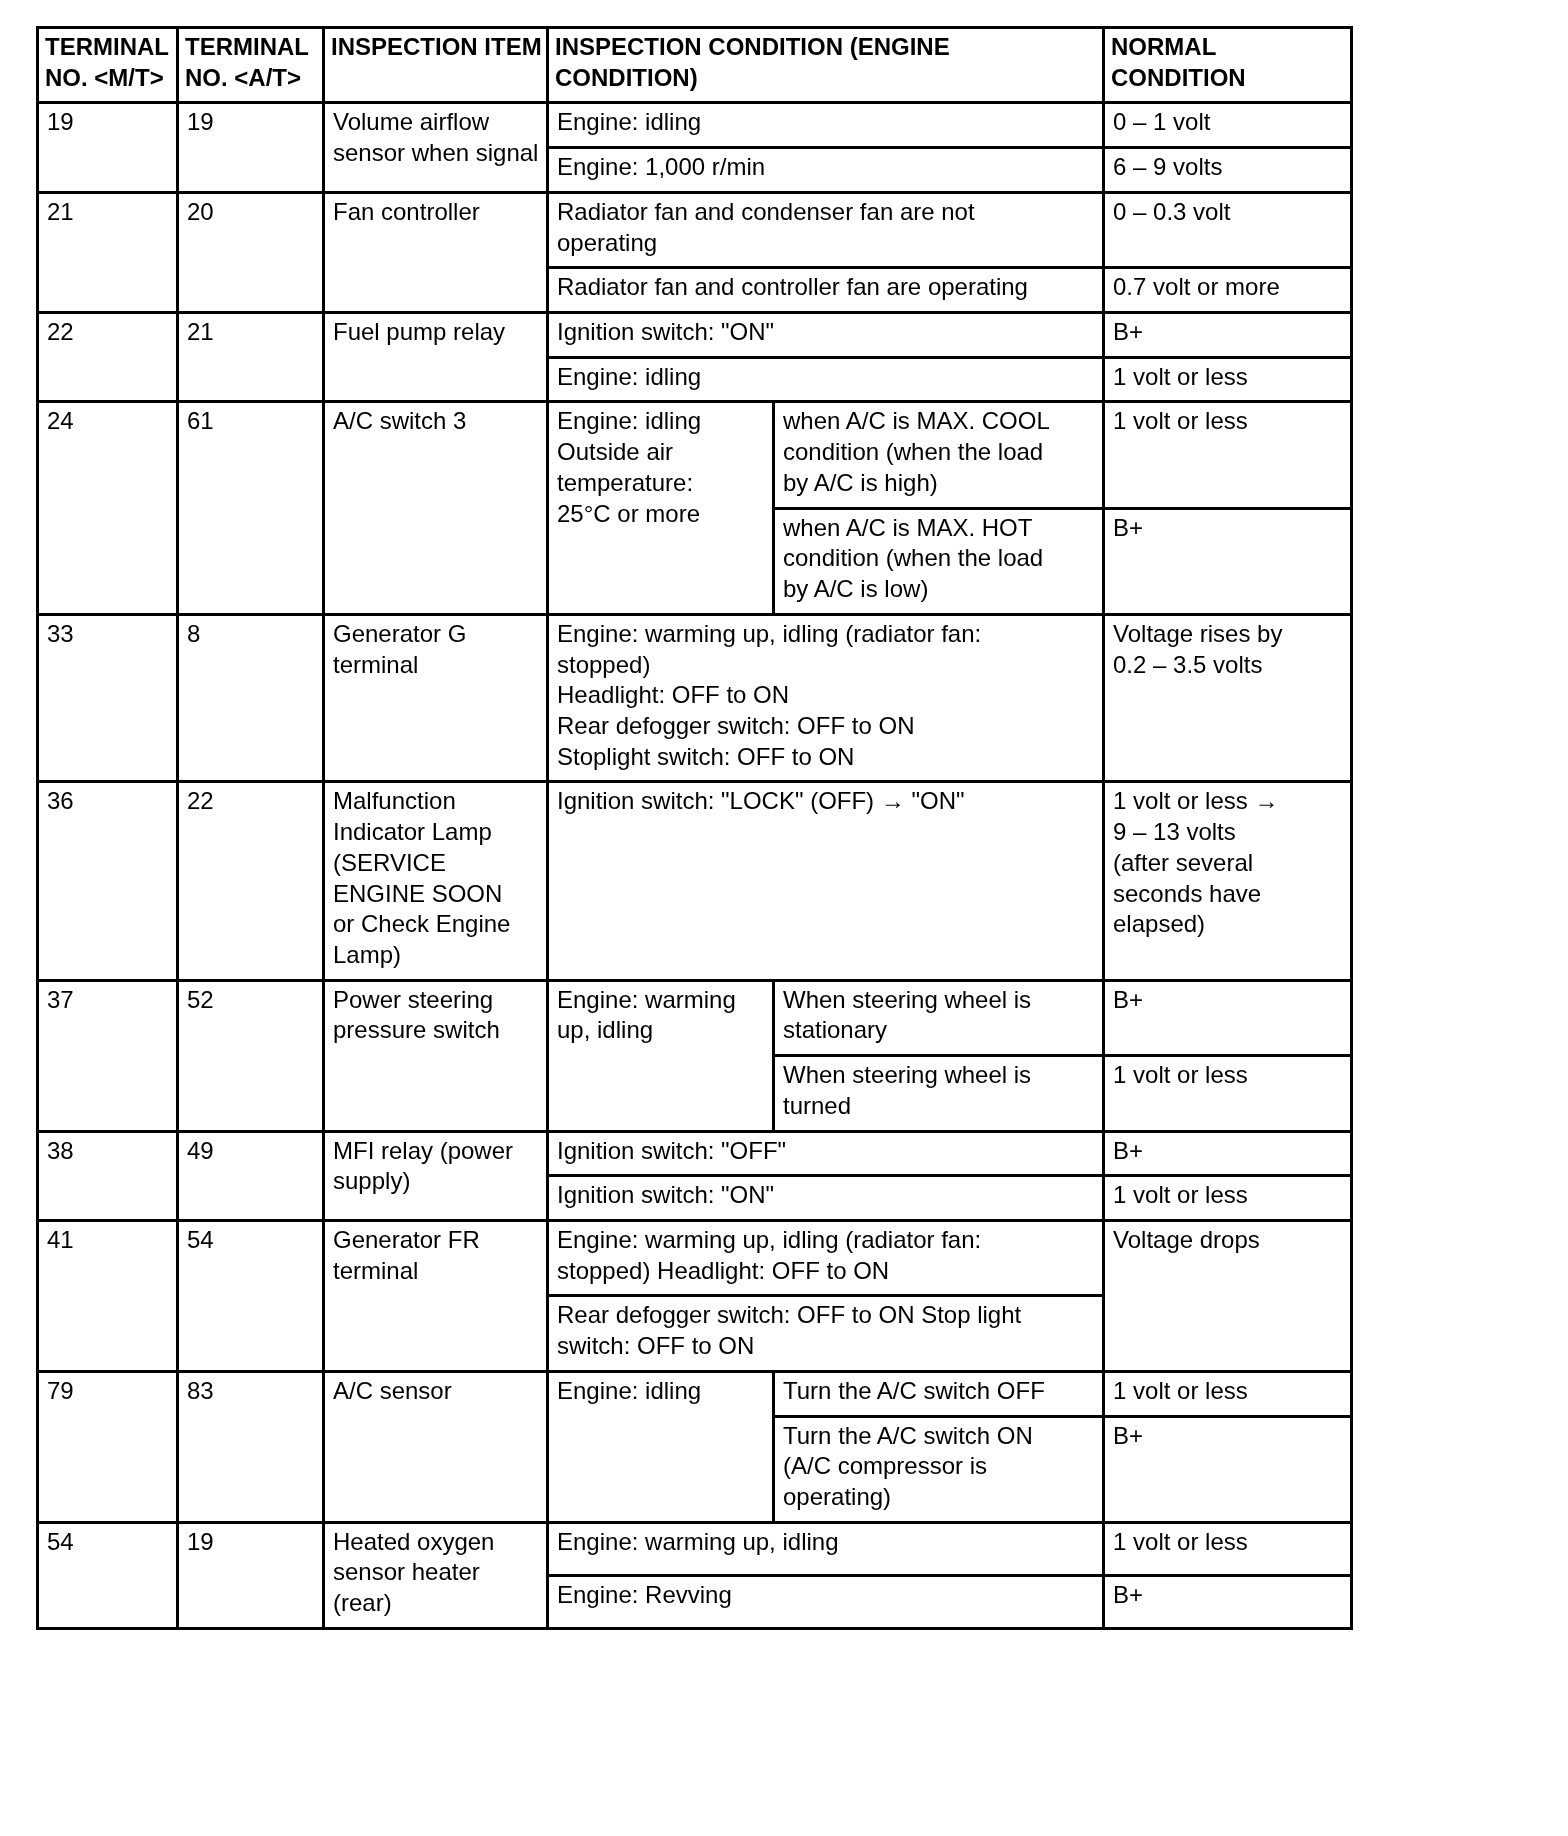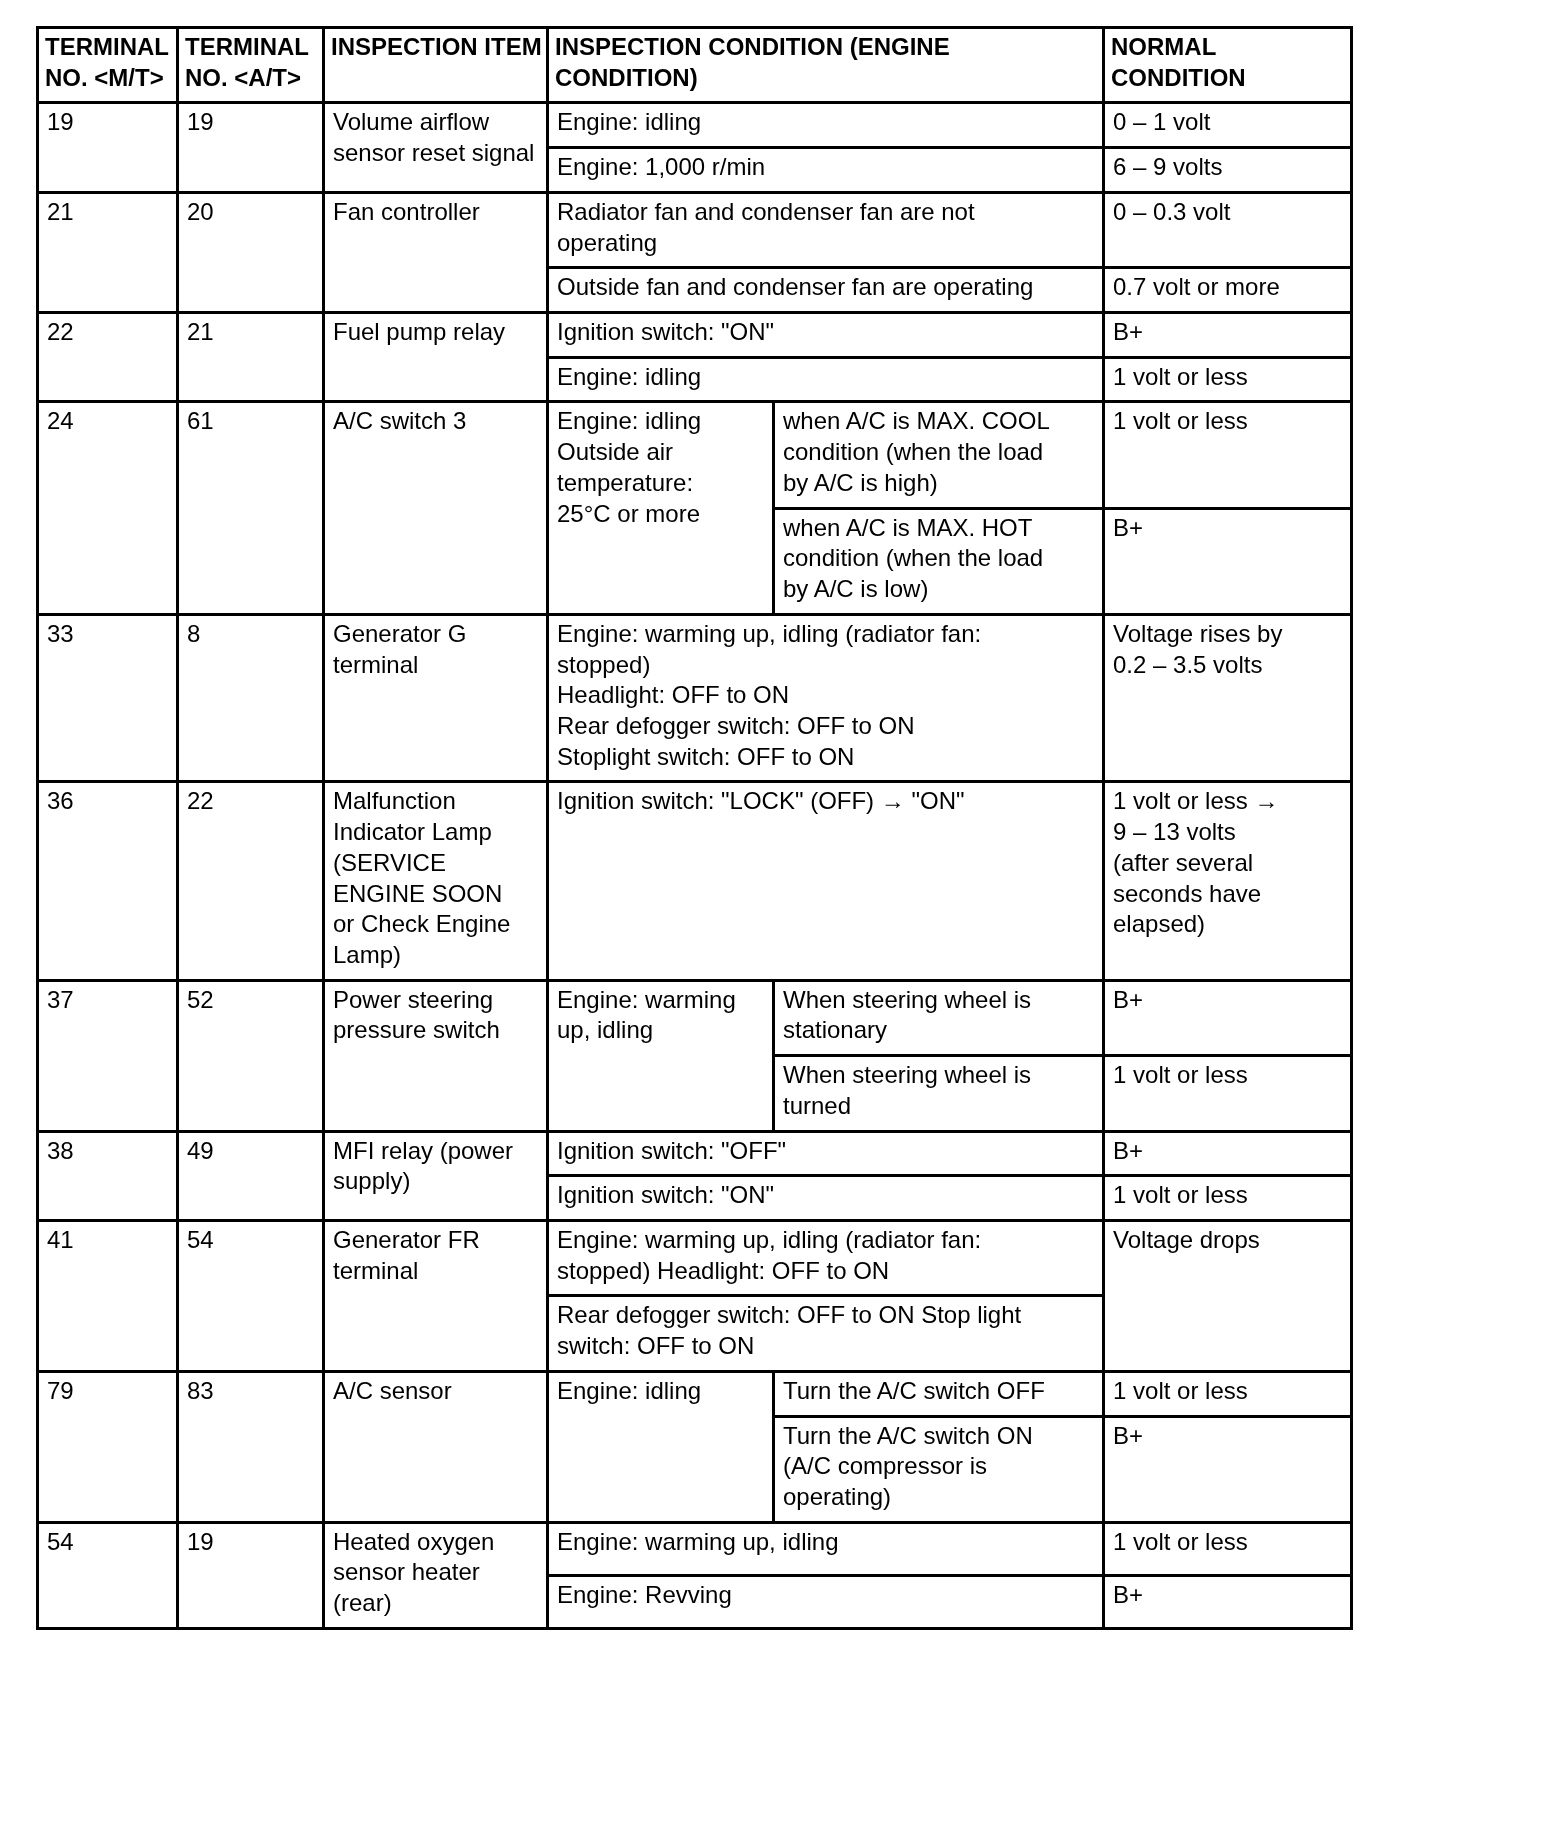--- a/index.html
+++ b/index.html
@@ -55,39 +55,39 @@
       <th>TERMINAL NO. &lt;M/T&gt;</th>
       <th>TERMINAL NO. &lt;A/T&gt;</th>
       <th>INSPECTION ITEM</th>
       <th colspan="2">INSPECTION CONDITION (ENGINE CONDITION)</th>
       <th>NORMAL CONDITION</th>
     </tr>
 
     <tr>
       <td rowspan="2">19</td>
       <td rowspan="2">19</td>
-      <td rowspan="2">Volume airflow sensor reset signal</td>
+      <td rowspan="2">Volume airflow sensor when signal</td>
       <td colspan="2">Engine: idling</td>
       <td>0 – 1 volt</td>
     </tr>
     <tr>
       <td colspan="2">Engine: 1,000 r/min</td>
       <td>6 – 9 volts</td>
     </tr>
 
     <tr>
       <td rowspan="2">21</td>
       <td rowspan="2">20</td>
       <td rowspan="2">Fan controller</td>
       <td colspan="2">Radiator fan and condenser fan are not
 operating</td>
       <td>0 – 0.3 volt</td>
     </tr>
     <tr>
-      <td colspan="2">Outside fan and condenser fan are operating</td>
+      <td colspan="2">Radiator fan and controller fan are operating</td>
       <td>0.7 volt or more</td>
     </tr>
 
     <tr>
       <td rowspan="2">22</td>
       <td rowspan="2">21</td>
       <td rowspan="2">Fuel pump relay</td>
       <td colspan="2">Ignition switch: "ON"</td>
       <td>B+</td>
     </tr>

